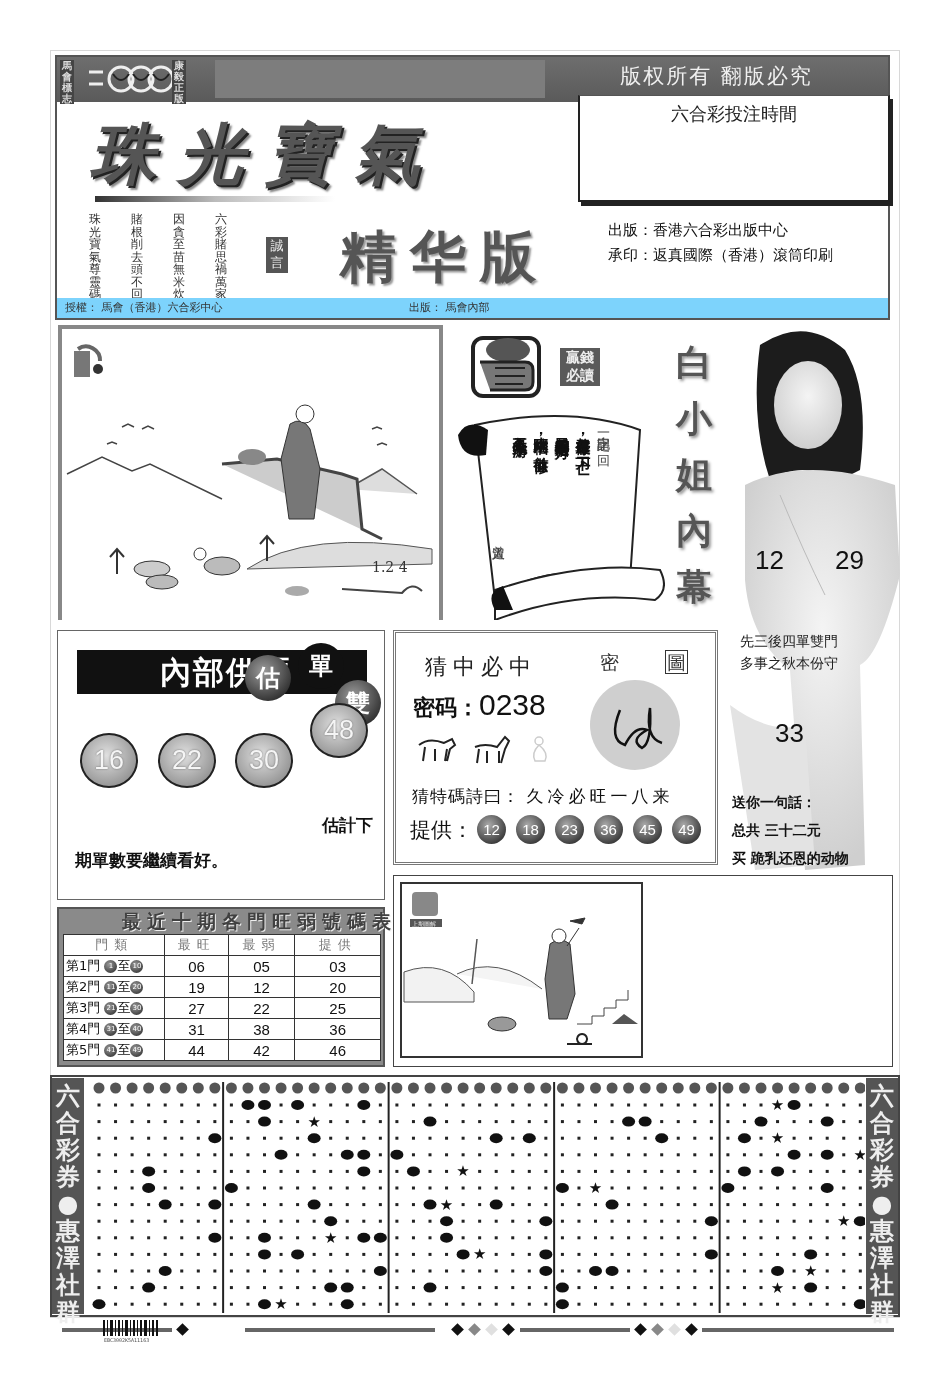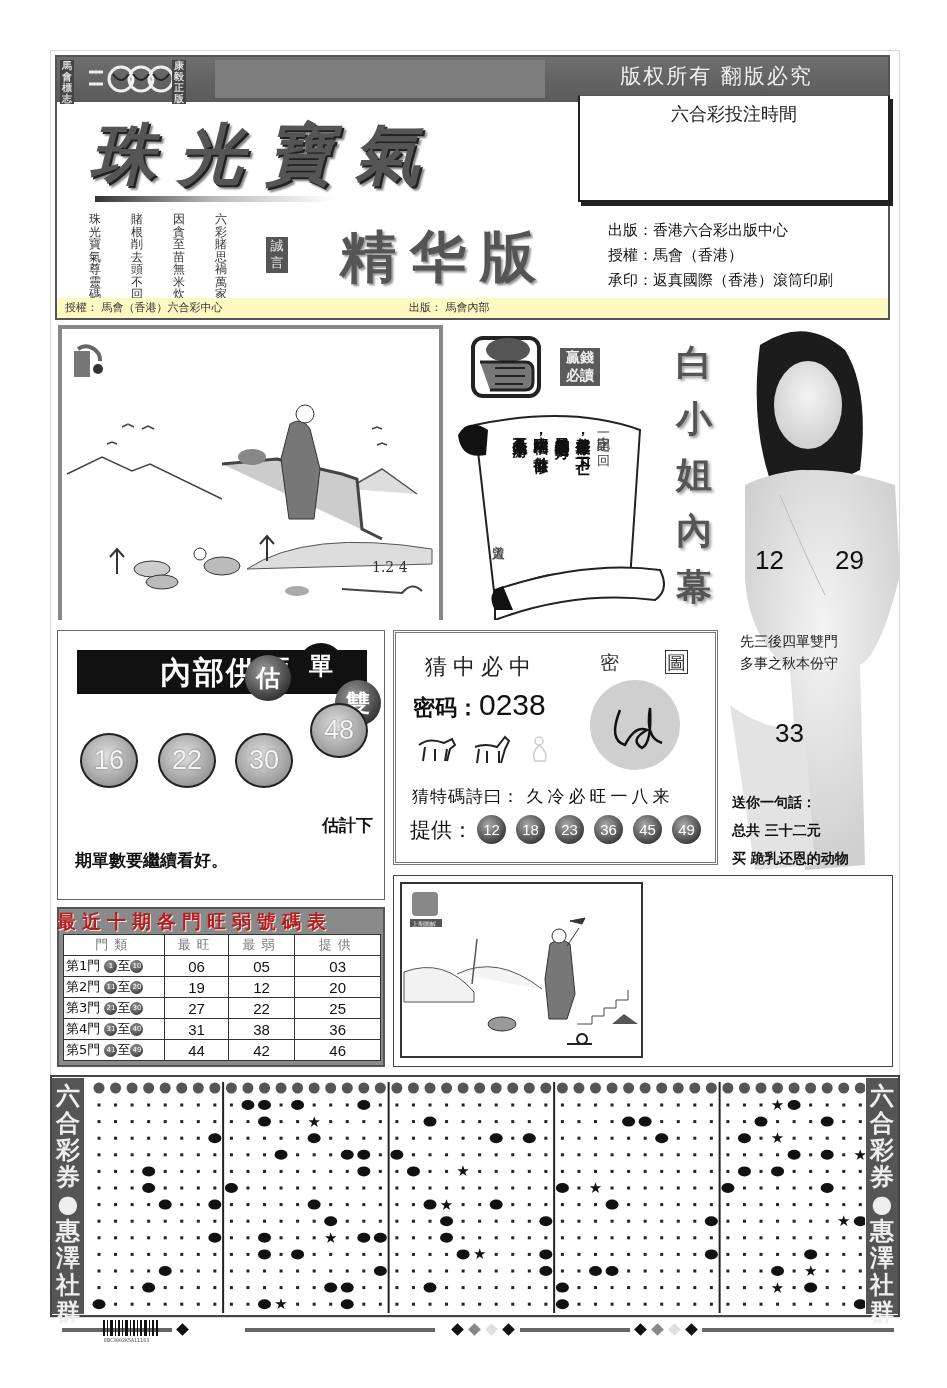--- a/index.html
+++ b/index.html
@@ -17,21 +17,21 @@
   .copyright { left: 545px; top: 57px; width: 343px; height: 40px; color: #f0f0f0; font-size: 21px; letter-spacing: 2px; text-align: center; line-height: 38px;
                font-family: "DejaVu Sans", sans-serif; }
   .title-main { left: 90px; top: 110px; font-size: 66px; font-weight: bold; font-style: italic; color: #555;
                 text-shadow: 2px 2px 0 #222, 4px 4px 2px #888; letter-spacing: 22px; font-family: "DejaVu Sans", sans-serif; }
   .title-swoosh { left: 95px; top: 196px; width: 240px; height: 6px; background: linear-gradient(90deg,#333,#bbb,transparent); }
   .motto { left: 88px; top: 213px; display: flex; gap: 28px; }
   .motto-col { width: 14px; font-size: 12px; line-height: 12.5px; color: #333; text-align: center; }
   .chengyan { left: 266px; top: 237px; width: 22px; height: 36px; background: #555; color: #eee; font-size: 13px; line-height: 17px; text-align: center; }
   .subtitle { left: 340px; top: 220px; font-size: 56px; font-weight: bold; color: #555; letter-spacing: 14px;
               text-shadow: 2px 2px 2px #999; font-family: "DejaVu Serif", serif; }
-  .hdr-bottombar { left: 57px; top: 298px; width: 831px; height: 20px; background: #fef9c3; color: #333; font-size: 11px; line-height: 20px; }
+  .hdr-bottombar { left: 57px; top: 298px; width: 831px; height: 20px; background: #7dd3fc; color: #333; font-size: 11px; line-height: 20px; }
   .bet-box { left: 578px; top: 95px; width: 312px; height: 107px; border: 2px solid #222; border-top: 1px solid #555; box-shadow: 3px 4px 0 #222; background: #fff; }
   .bet-title { left: 578px; top: 102px; width: 312px; text-align: center; font-size: 18px; font-family: "DejaVu Sans", sans-serif; color: #222; }
   .pub-info { left: 608px; top: 218px; font-family: "DejaVu Sans", sans-serif; font-size: 15px; line-height: 25px; color: #111; }
 
   
   .pic1 { left: 58px; top: 325px; width: 385px; height: 295px; border: 4px solid #888; border-bottom: none; background: #fff; }
   .scene svg { display: block; }
 
   
   .fist-icon { left: 470px; top: 330px; width: 72px; height: 70px; }
@@ -65,21 +65,21 @@
   .pwd { left: 413px; top: 688px; font-size: 22px; color: #111; font-weight: bold; text-align: center; }
   .pwd .val { font-family: "Liberation Sans", sans-serif; font-size: 30px; font-weight: normal; }
   .circle-img { left: 590px; top: 680px; width: 90px; height: 90px; border-radius: 50%; background: #cfcfcf; }
   .poem-line { left: 412px; top: 785px; font-size: 17px; color: #111; letter-spacing: 1px; }
   .provide { left: 410px; top: 815px; font-size: 21px; color: #111; display: flex; align-items: center; gap: 4px; }
   .p-ball { width: 29px; height: 29px; border-radius: 50%; background: radial-gradient(circle at 40% 35%, #aaa, #333 80%); color: #fff;
             font-family: "Liberation Sans", sans-serif; font-size: 15px; line-height: 29px; text-align: center; margin-right: 6px; }
 
   
   .tbl-wrap { left: 57px; top: 907px; width: 328px; height: 160px; background: #8a8a8a; border: 2px solid #555; }
-  .tbl-title { left: 57px; top: 909px; width: 340px; text-align: left; font-size: 19px; font-weight: bold; color: #b91c1c; letter-spacing: 6px; text-shadow: 1px 1px 0 #eee; }
+  .tbl-title { left: 57px; top: 909px; width: 340px; text-align: right; font-size: 19px; font-weight: bold; color: #404040; letter-spacing: 6px; text-shadow: 1px 1px 0 #eee; }
   table.tbl { position: absolute; left: 63px; top: 934px; width: 318px; border-collapse: collapse; background: #fff; }
   table.tbl td, table.tbl th { border: 1px solid #333; height: 21px; text-align: center; font-family: "Liberation Sans", sans-serif; font-size: 15px; color: #111; }
   table.tbl th { font-weight: normal; color: #777; font-family: "DejaVu Sans", sans-serif; font-size: 13px; letter-spacing: 6px; }
   table.tbl td.door { text-align: left; padding-left: 2px; font-family: "DejaVu Sans", sans-serif; font-size: 13px; white-space: nowrap; }
   .mini-ball { display: inline-block; width: 13px; height: 13px; border-radius: 50%; background: radial-gradient(circle at 40% 35%, #999, #222); color: #fff; font-size: 7px; line-height: 13px; text-align: center; vertical-align: middle; }
 
   
   .last-box { left: 393px; top: 875px; width: 500px; height: 192px; border: 1px solid #444; background: #fff; }
   .pic2 { left: 400px; top: 882px; width: 243px; height: 176px; border: 2px solid #333; background: #fff; }
 
@@ -121,21 +121,20 @@
   <div class="motto-col">因貪至苗無米炊</div>
   <div class="motto-col">六彩賭思禍萬家</div>
 </div>
 <div class="abs chengyan">誠言</div>
 <div class="abs subtitle">精华版</div>
 
 <div class="abs bet-box"></div>
 <div class="abs bet-title">六合彩投注時間</div>
 <div class="abs pub-info">
   <div>出版：香港六合彩出版中心</div>
-  <div>授權：馬會（香港）</div>
   <div>承印：返真國際（香港）滾筒印刷</div>
 </div>
 <div class="abs hdr-bottombar">
   <span style="position:absolute;left:8px;">授權： 馬會（香港）六合彩中心</span>
   <span style="position:absolute;left:352px;">出版： 馬會內部</span>
 </div>
 
 <div class="abs pic1 scene">
   <svg width="377" height="295" viewBox="0 0 377 295">
     <rect x="12" y="22" width="16" height="26" fill="#777"></rect>

